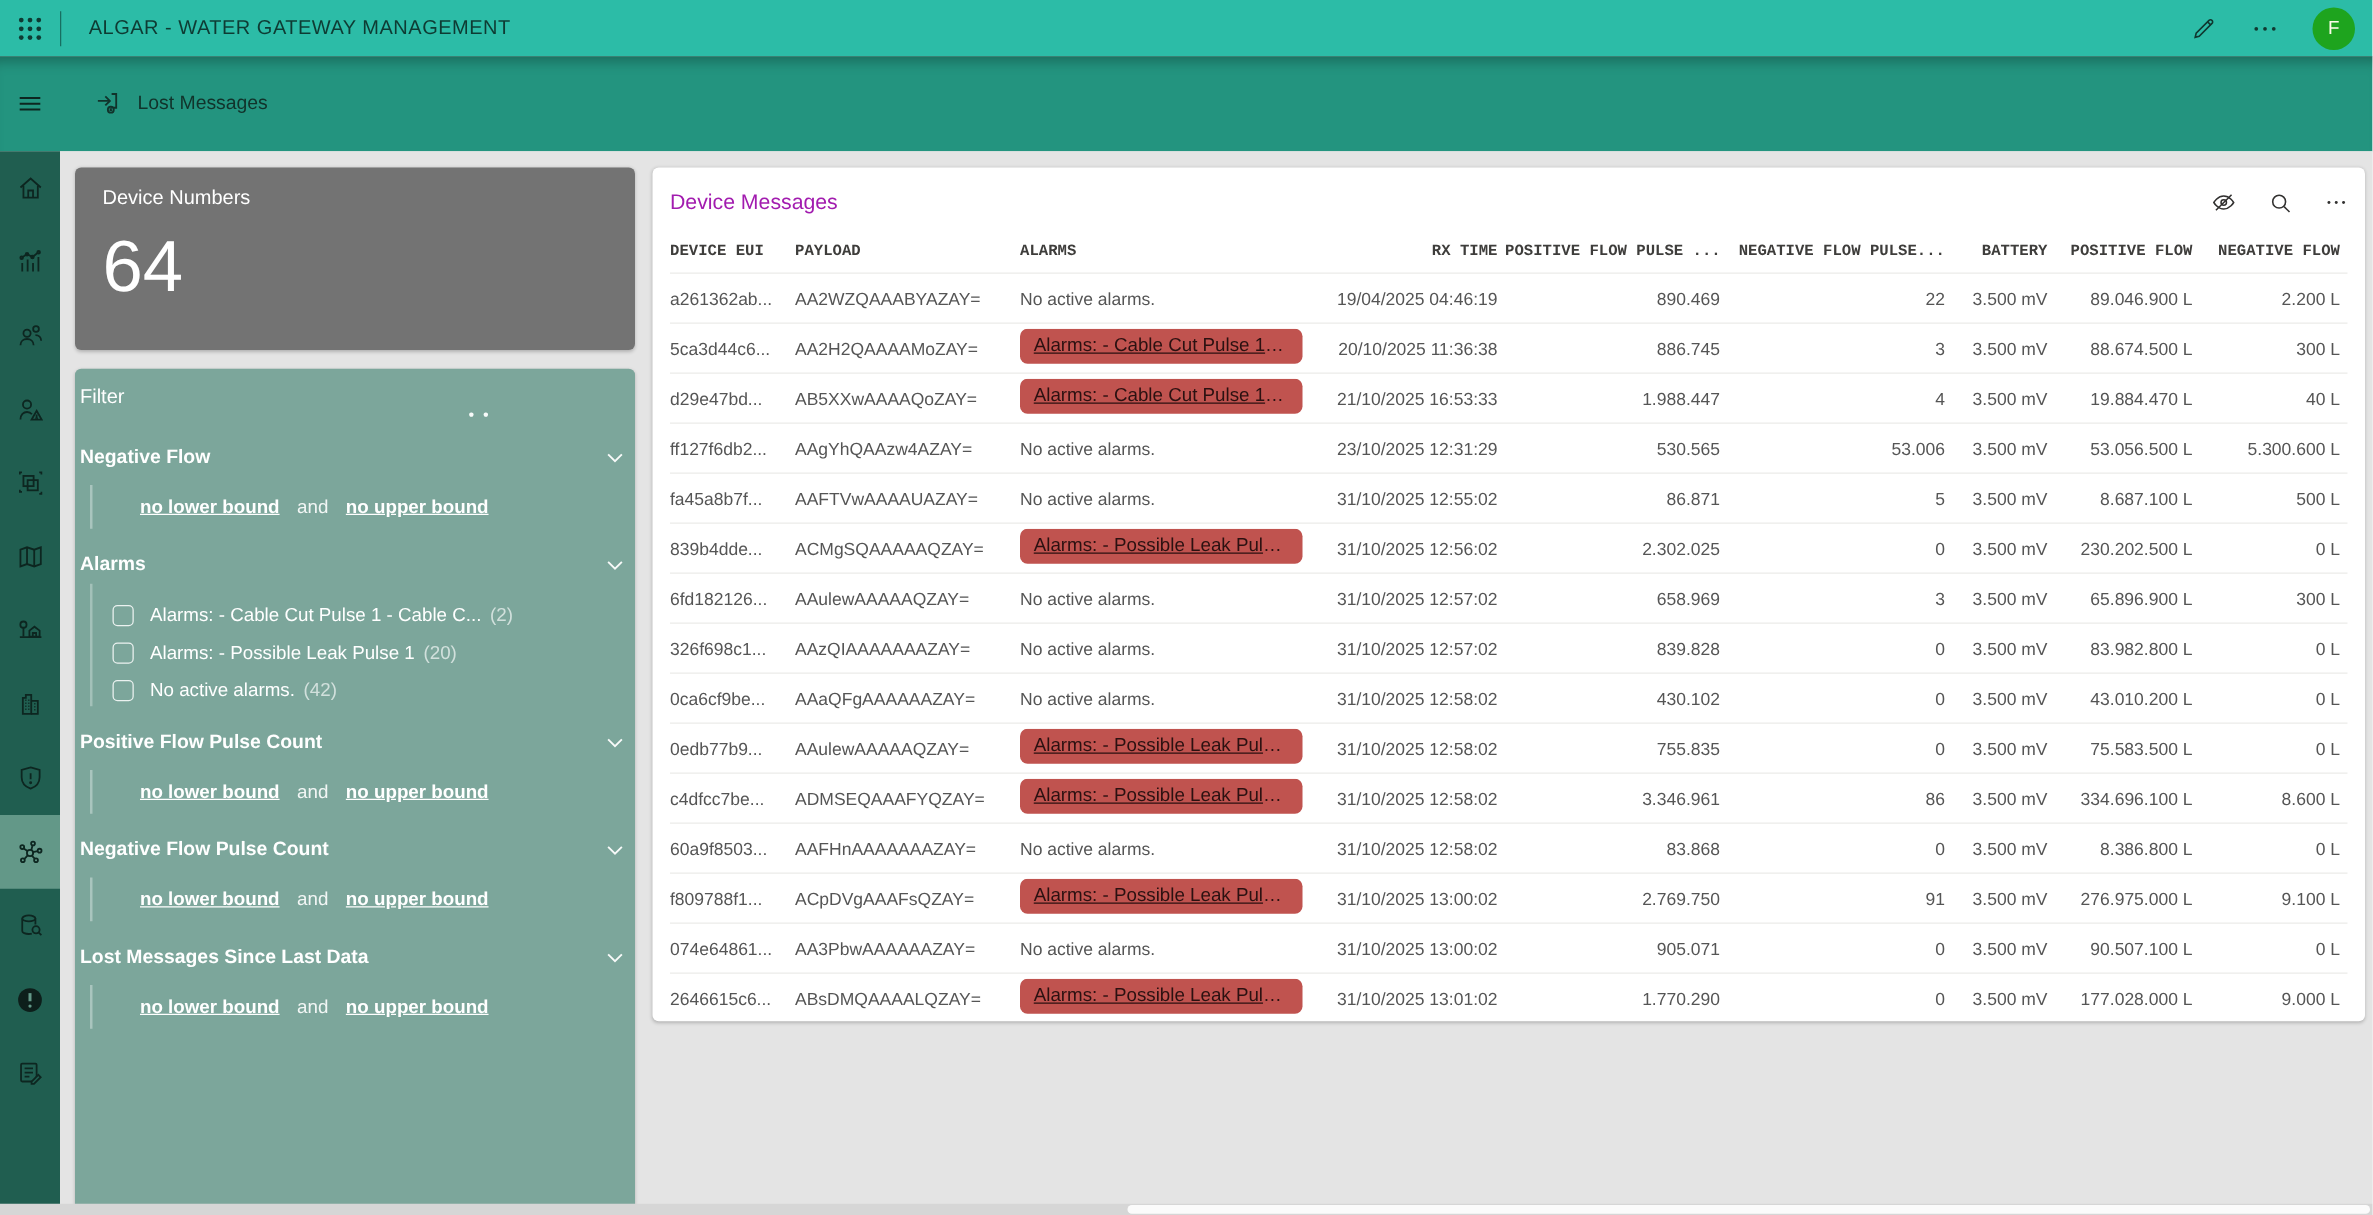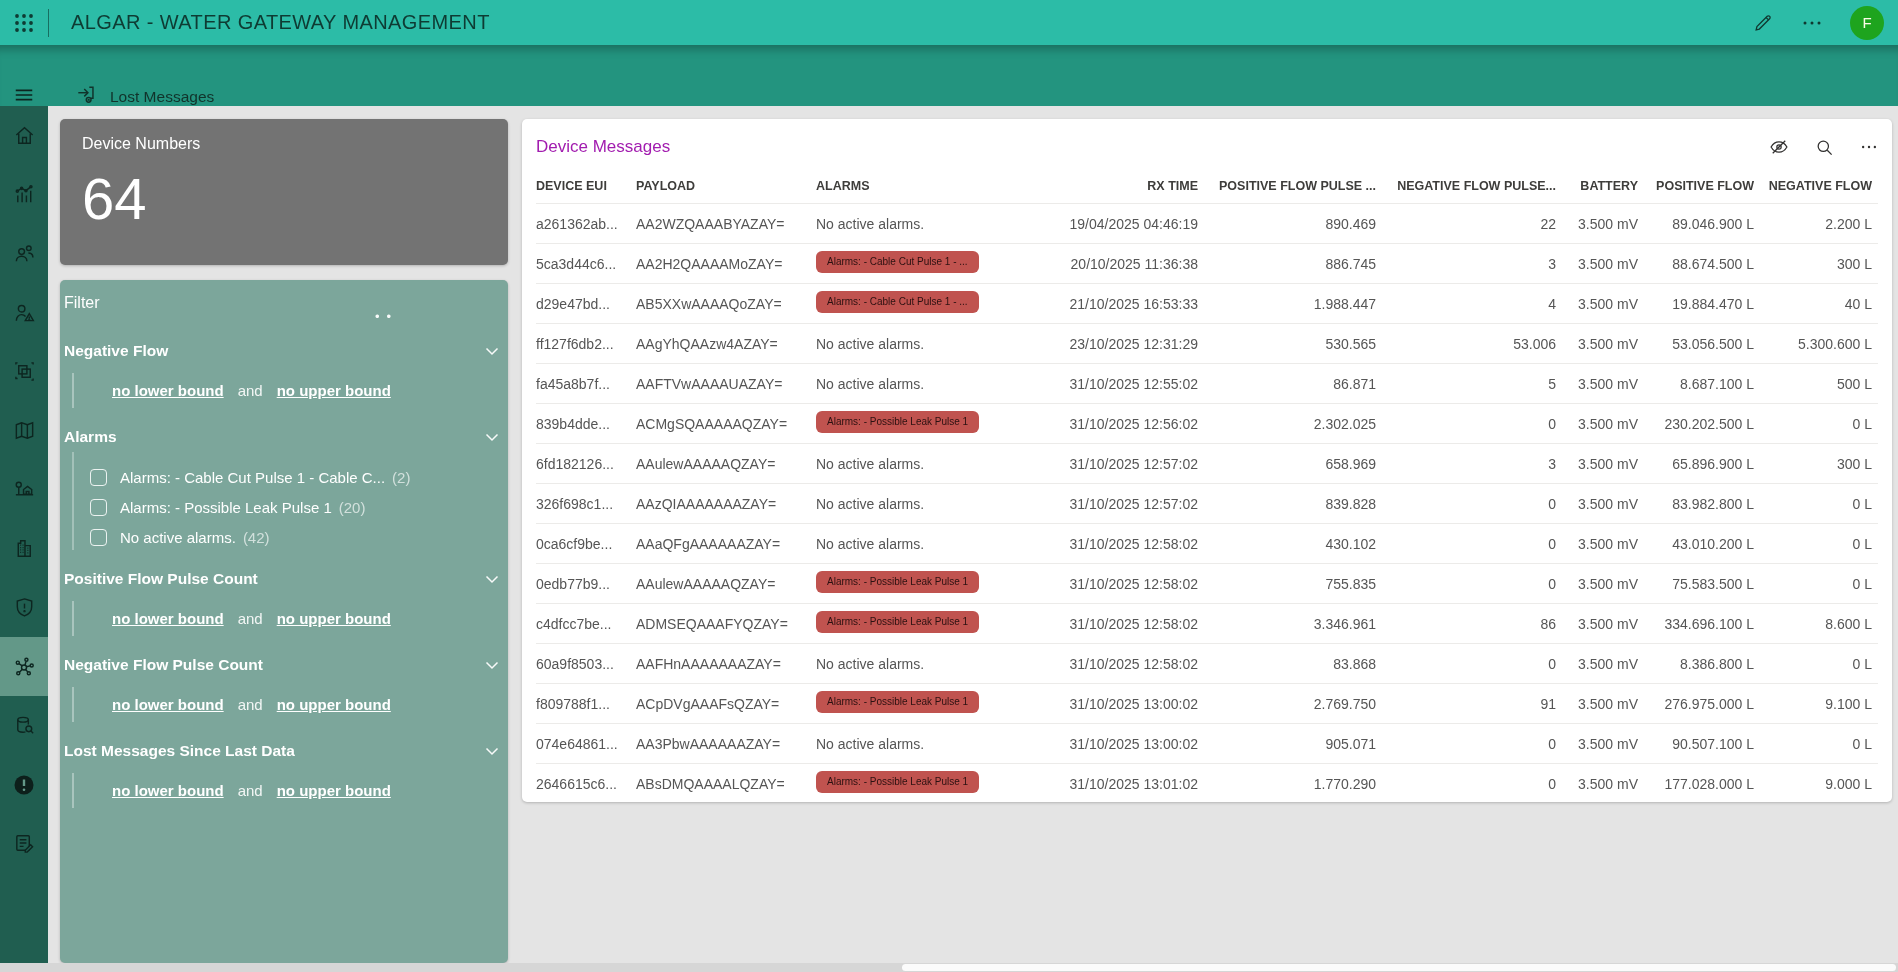--- a/index.html
+++ b/index.html
@@ -3,27 +3,27 @@
 <meta charset="utf-8">
 <style>
   * { box-sizing: border-box; margin: 0; padding: 0; }
   html,body { width:1898px; height:972px; overflow:hidden; }
   body { font-family:"Liberation Sans", sans-serif; background:#e4e4e4; position:relative; }
 
   
   .topbar { height:45px; background:#2CBCA7; display:flex; align-items:center; padding-right:14px; }
   .waffle-wrap { width:48px; display:flex; justify-content:center; align-items:center; cursor:pointer; }
   .topbar-divider { width:1px; height:28px; background:rgba(8,48,40,.55); margin-right:22px; }
-  .app-title { font-size:20px; color:#0E3B33; letter-spacing:.4px; font-weight:400; white-space:nowrap; }
+  .app-title { font-size:16px; color:#0E3B33; letter-spacing:.4px; font-weight:400; white-space:nowrap; }
   .topbar-actions { margin-left:auto; display:flex; align-items:center; gap:28px; color:#103830; }
   .icon-btn { cursor:pointer; display:flex; align-items:center; }
   .avatar { width:34px; height:34px; border-radius:50%; background:#1EA41E; color:#FCFCE8; display:flex; align-items:center; justify-content:center; font-size:15px; cursor:pointer; }
 
   
-  .crumbbar { height:61px; background:#23947F; box-shadow: inset 0 12px 10px -8px rgba(0,0,0,.28); display:flex; align-items:flex-end; color:#0F3A30; }
+  .crumbbar { height:76px; background:#23947F; box-shadow: inset 0 12px 10px -8px rgba(0,0,0,.28); display:flex; align-items:center; color:#0F3A30; }
   .hamburger-wrap { width:48px; display:flex; justify-content:center; cursor:pointer; }
   .crumb-icon { margin-left:28px; display:flex; align-items:center; }
   .crumb-label { margin-left:12px; font-size:15.5px; color:#11332B; }
 
   
   .shell { display:flex; height:866px; }
   .sidebar { width:48px; background:#205E50; display:flex; flex-direction:column; }
   .nav-item { height:59px; display:flex; align-items:center; justify-content:center; color:#0D2620; cursor:pointer; }
   .nav-item.selected { background:#639888; }
 
@@ -61,26 +61,26 @@
   .fopt-count { opacity:.65; margin-left:7px; }
 
   
   .table-card { flex:1; background:#fff; height:683px; padding:12px 14px 0; overflow:hidden; min-width:0; }
   .tc-head { display:flex; align-items:center; height:32px; margin-bottom:6px; }
   .tc-title { font-size:17px; color:#a21caf; }
   .tc-icons { margin-left:auto; display:flex; align-items:center; gap:26px; color:#323130; }
 
   .tgrid { display:grid; grid-template-columns:100px 180px 238px 150px 178px 180px 82px 116px 118px; align-items:center; }
   .thead { height:34px; font-size:12.5px; font-weight:700; color:#3E3D3B; }
-  .thead > div { white-space:nowrap; overflow:hidden; cursor:pointer; }
+  .thead > div { white-space:nowrap; overflow:hidden; cursor:pointer;font-family:Liberation Mono, monospace; }
   .trow { height:40px; border-top:1px solid #ECEBE9; font-size:14px; color:#555; }
   .cell { white-space:nowrap; overflow:hidden; text-overflow:ellipsis; padding-right:10px; }
   .num { text-align:right; padding-right:6px; }
   .thead .num { padding-right:6px; }
-  .badge { display:inline-block; background:#C0534F; color:#2B1111; padding:5px 11px 6px; border-radius:6px; font-size:10px; max-width:226px; white-space:nowrap; overflow:hidden; text-overflow:ellipsis; }
+  .badge { display:inline-block; background:#C0534F; color:#2B1111; padding:5px 11px 6px; border-radius:6px; font-size:15px; max-width:226px; white-space:nowrap; overflow:hidden; text-overflow:ellipsis;text-decoration:underline; }
 
   
   .page-hscroll { position:absolute; left:0; right:0; bottom:0; height:9px; background:#D6D6D6; }
   .page-hscroll .thumb { position:absolute; left:902px; right:2px; top:1px; height:7px; border-radius:3.5px; background:#FBFBFB; cursor:grab; }
 
   svg { display:block; }
 </style>
 </head>
 <body>
 

